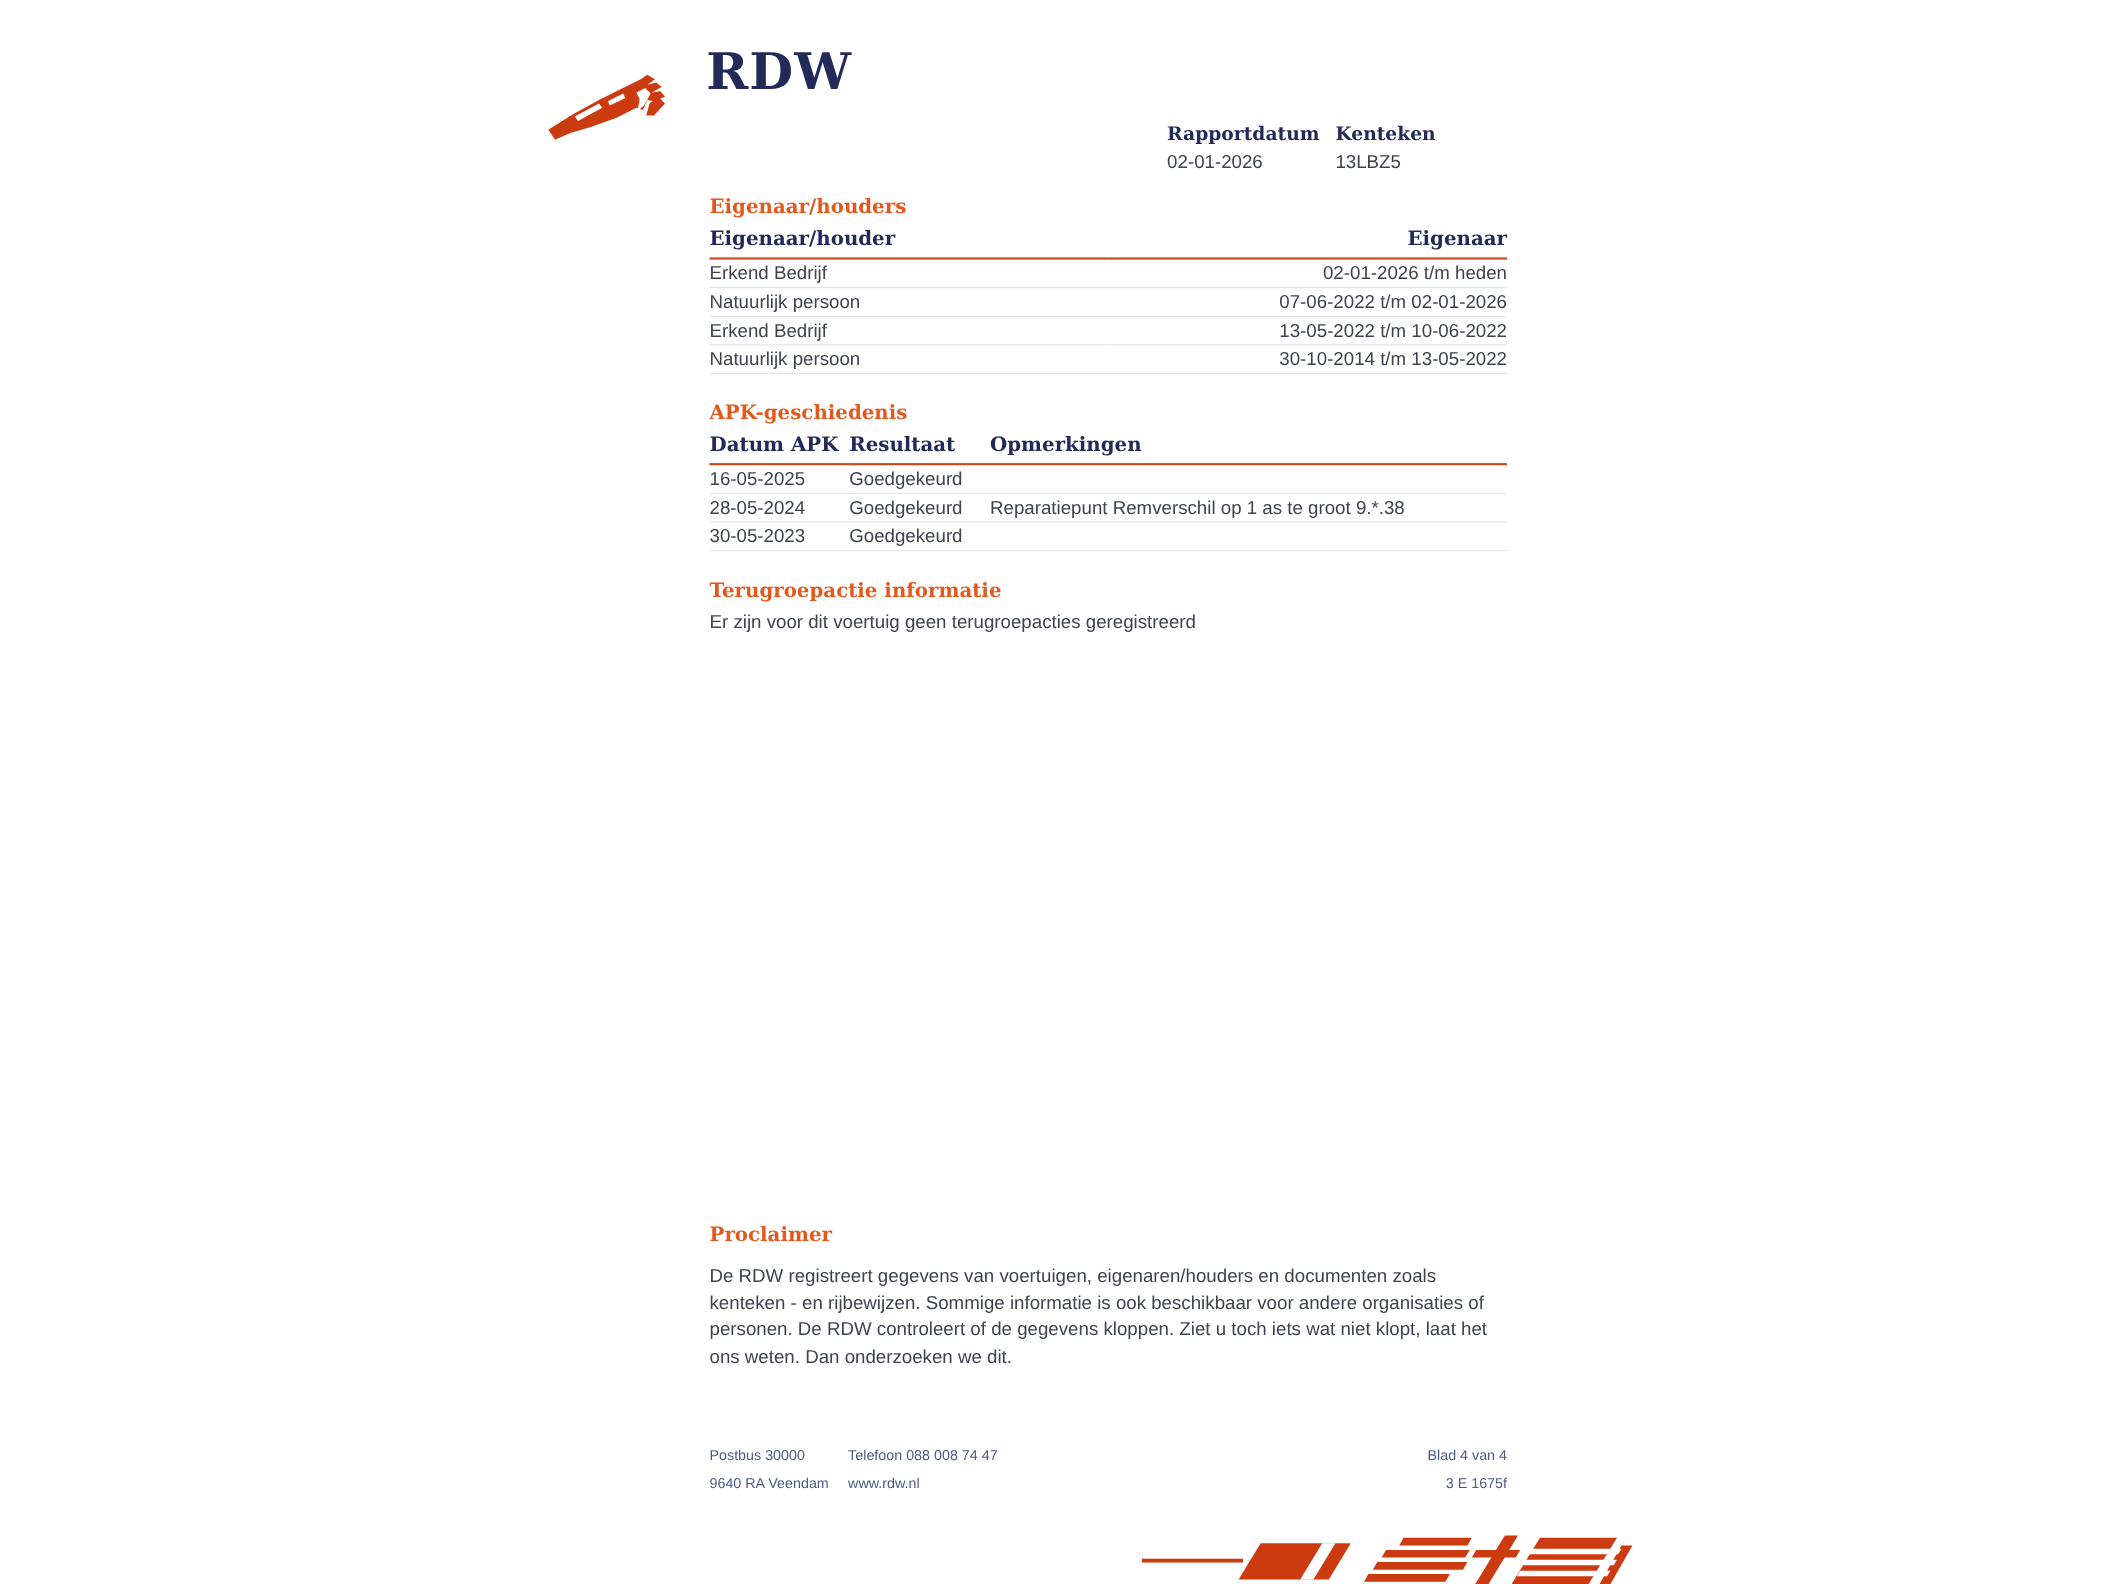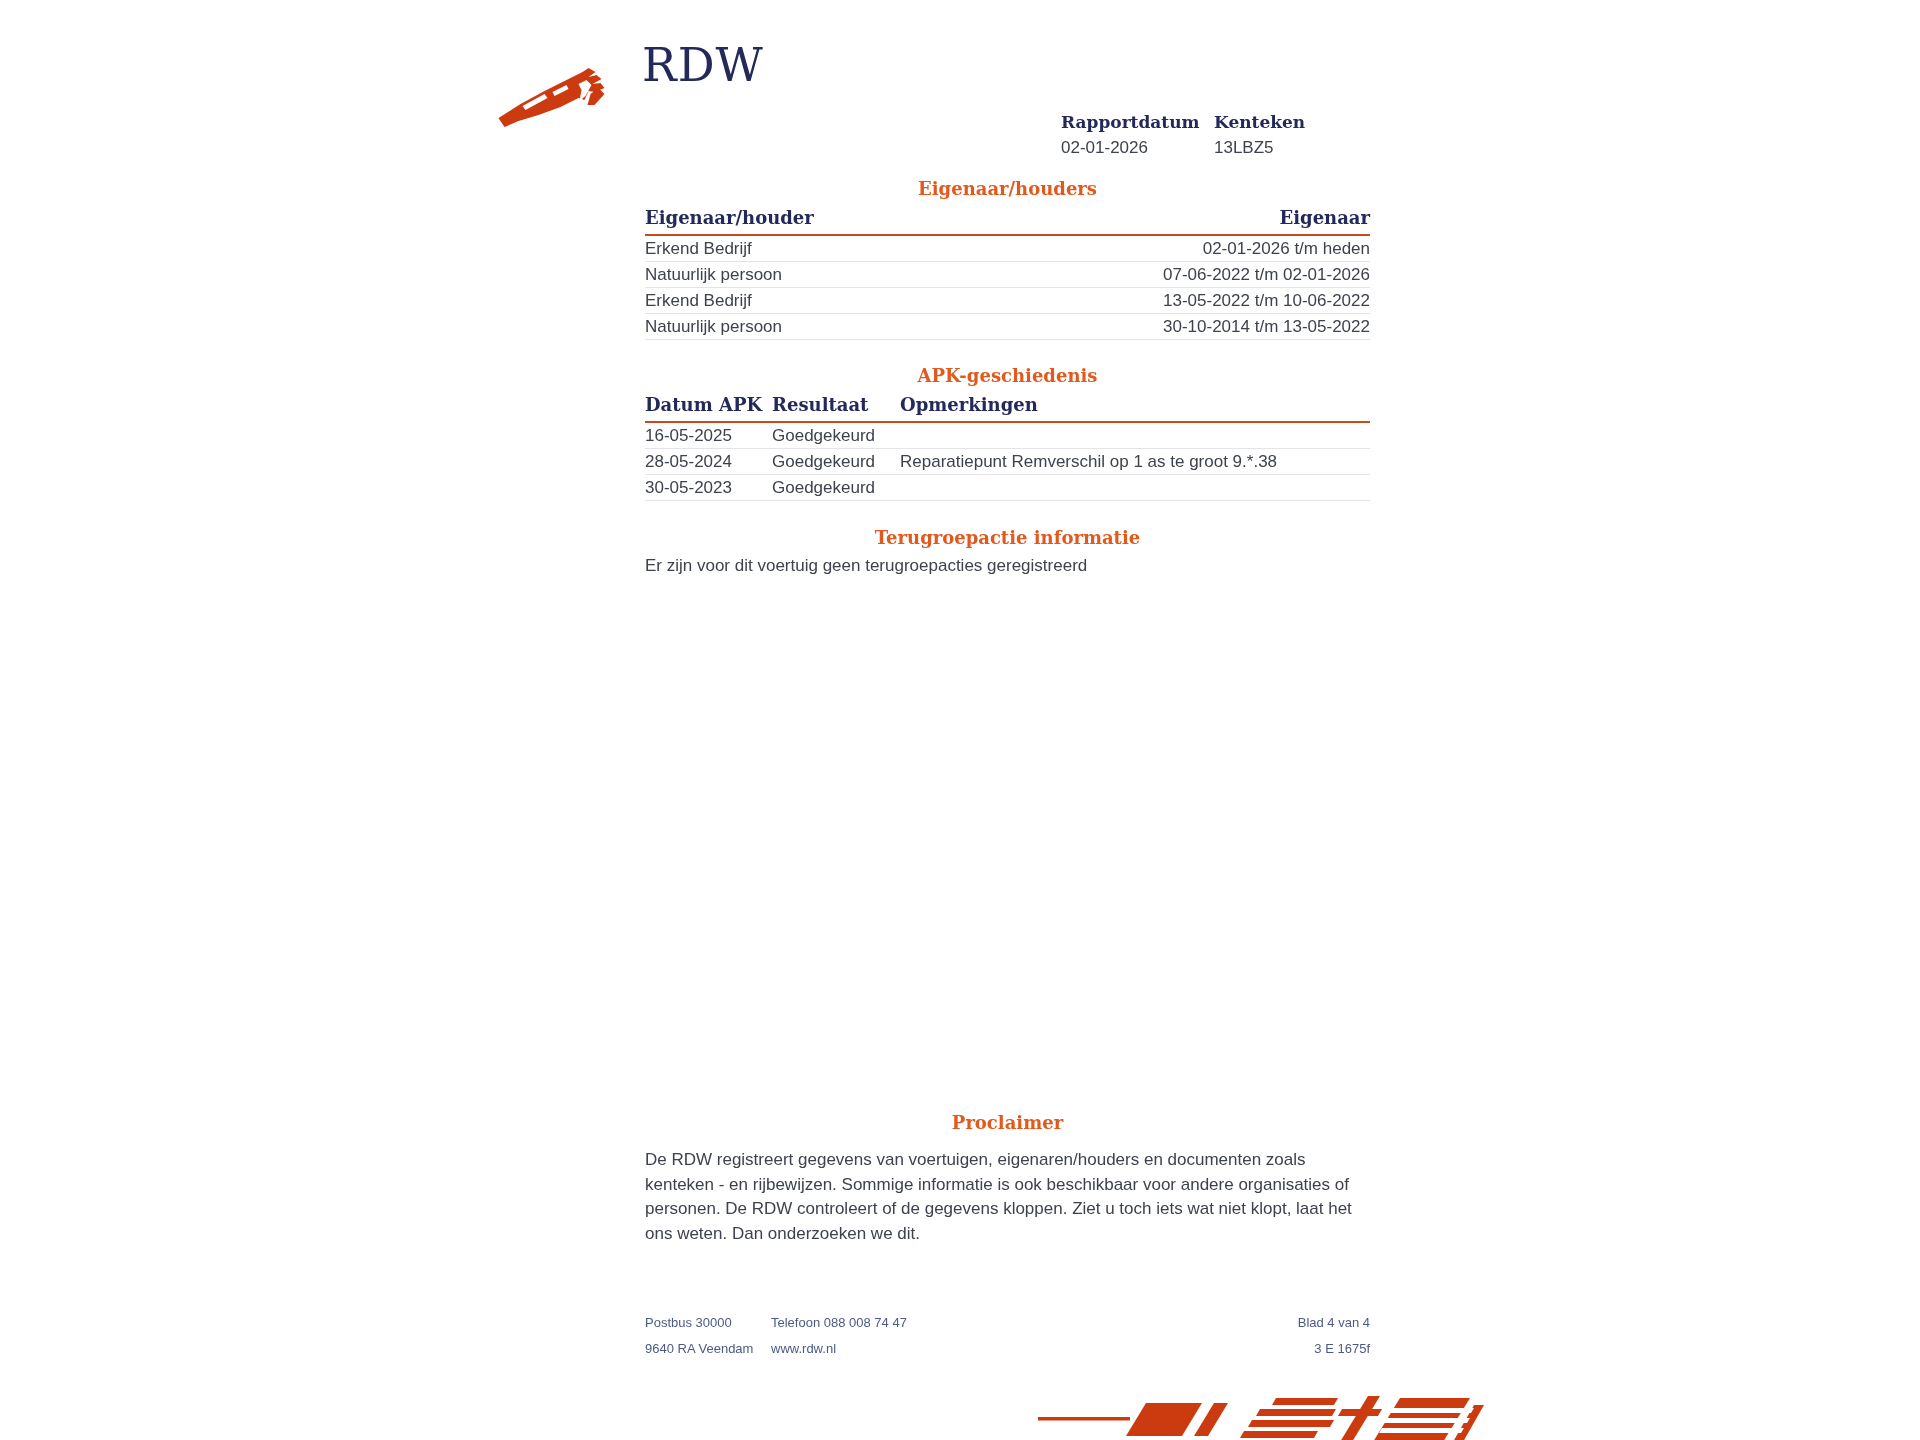--- a/index.html
+++ b/index.html
@@ -14,42 +14,42 @@
   }
   *{margin:0;padding:0;box-sizing:border-box;}
   html,body{width:1920px;height:1440px;background:var(--page-background);}
   body{font-family:"Liberation Sans",sans-serif;}
   .page{position:relative;width:1920px;height:1440px;background:var(--page-background);overflow:hidden;}
 
   
   .bird{position:absolute;left:498px;top:60px;width:126px;height:72px;}
   .brand-text{
     position:absolute;left:642px;top:38px;
-    font-family:"DejaVu Serif",serif;font-weight:normal;
+    font-family:"DejaVu Serif",serif;font-weight:bold;
     font-size:46px;letter-spacing:1px;color:var(--navy);
   }
   .doc-title{
     position:absolute;left:1017px;top:46px;
     font-family:"DejaVu Serif",serif;font-weight:bold;
     font-size:34px;color:var(--heading-orange);white-space:nowrap;
   }
   .meta{position:absolute;left:1017px;top:112px;display:flex;margin-left:44px;}
   .meta-col{width:153px;}
   .meta-label{font-family:"DejaVu Serif",serif;font-weight:bold;font-size:17px;color:var(--navy);}
   .meta-value{margin-top:6px;font-size:17px;color:var(--body-text);}
 
   
   .sec{position:absolute;left:645px;width:725px;}
   .sec-owners{top:178px;}
   .sec-apk{top:365px;}
   .sec-recall{top:527px;}
   .sec-proclaimer{top:1112px;}
   .sec h2{
     font-family:"DejaVu Serif",serif;font-weight:bold;
-    font-size:18px;color:var(--heading-orange);margin:0 0 6px 0;text-align:center;
+    font-size:18px;color:var(--heading-orange);margin:0 0 6px 0;
   }
   .tbl{width:100%;border-collapse:collapse;table-layout:fixed;}
   .tbl th{
     font-family:"DejaVu Serif",serif;font-weight:bold;font-size:18px;
     color:var(--navy);text-align:left;padding:2px 0 6px 0;
     border-bottom:2px solid var(--rule-orange);
   }
   .tbl td{
     font-size:17px;color:var(--body-text);
     padding:3px 0 2px 0;border-bottom:1px solid var(--row-line);

